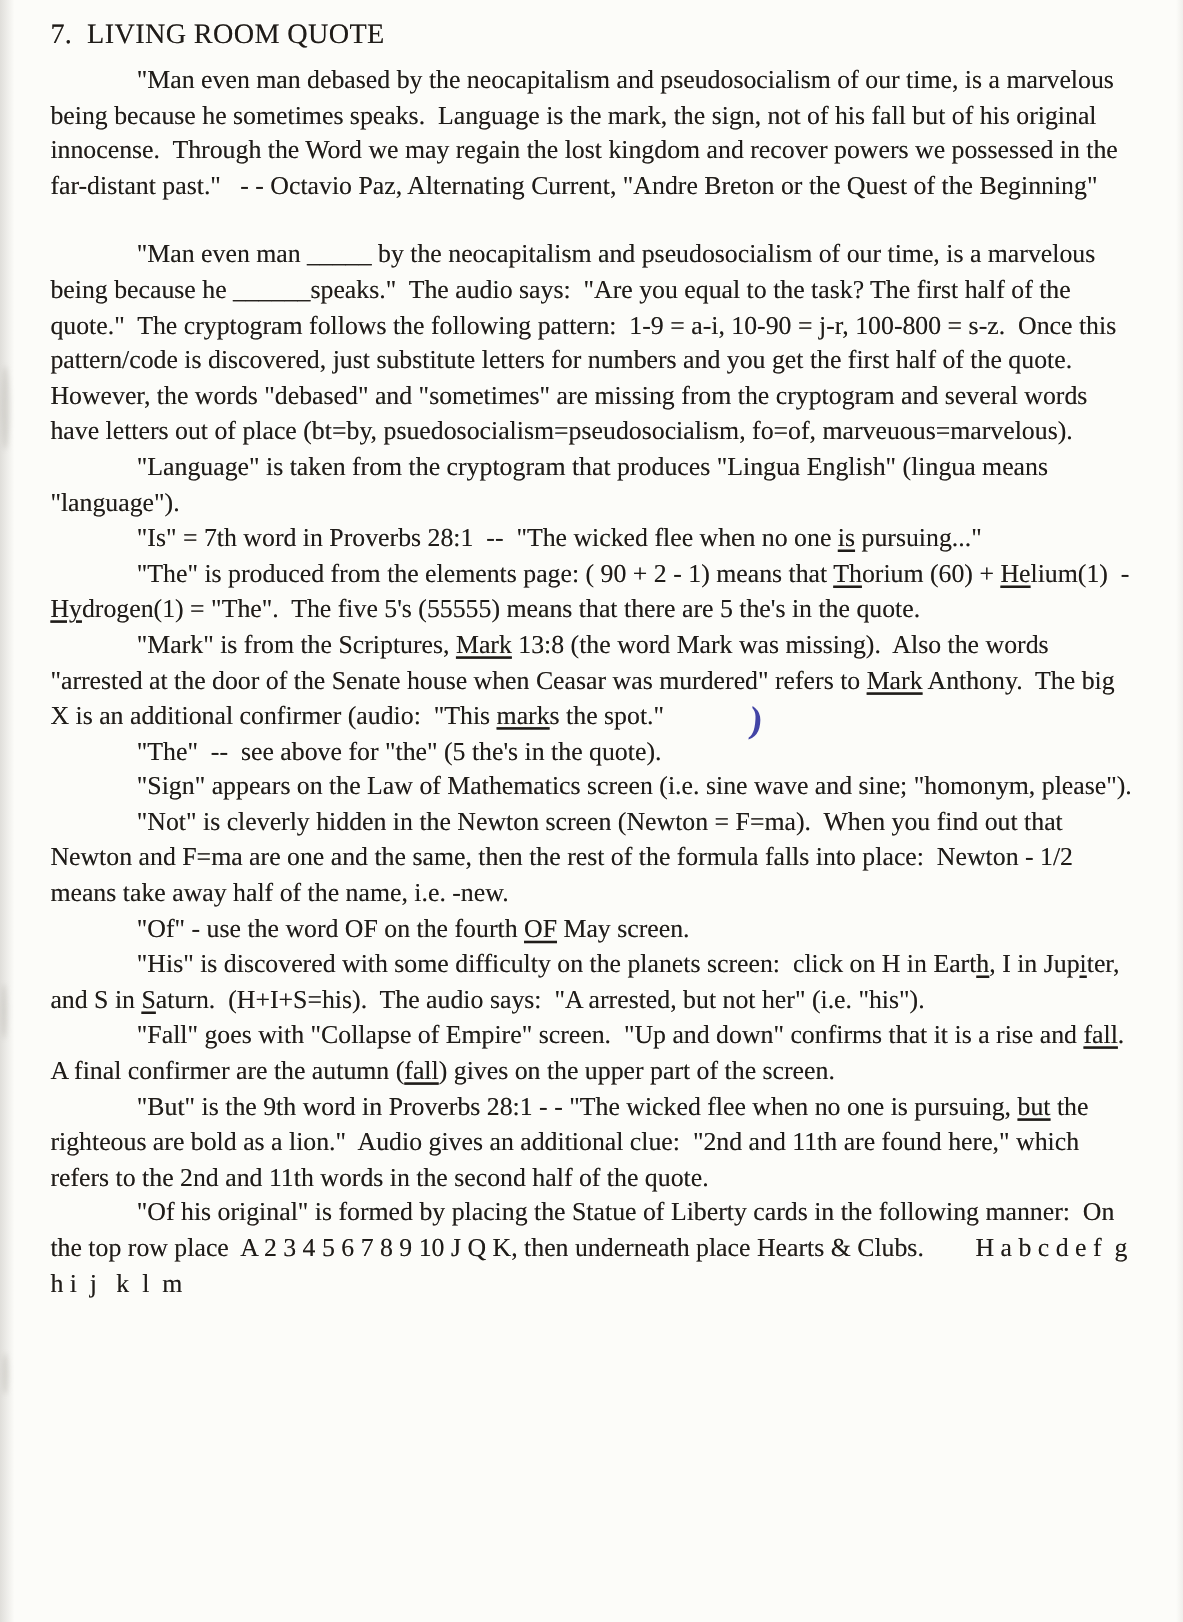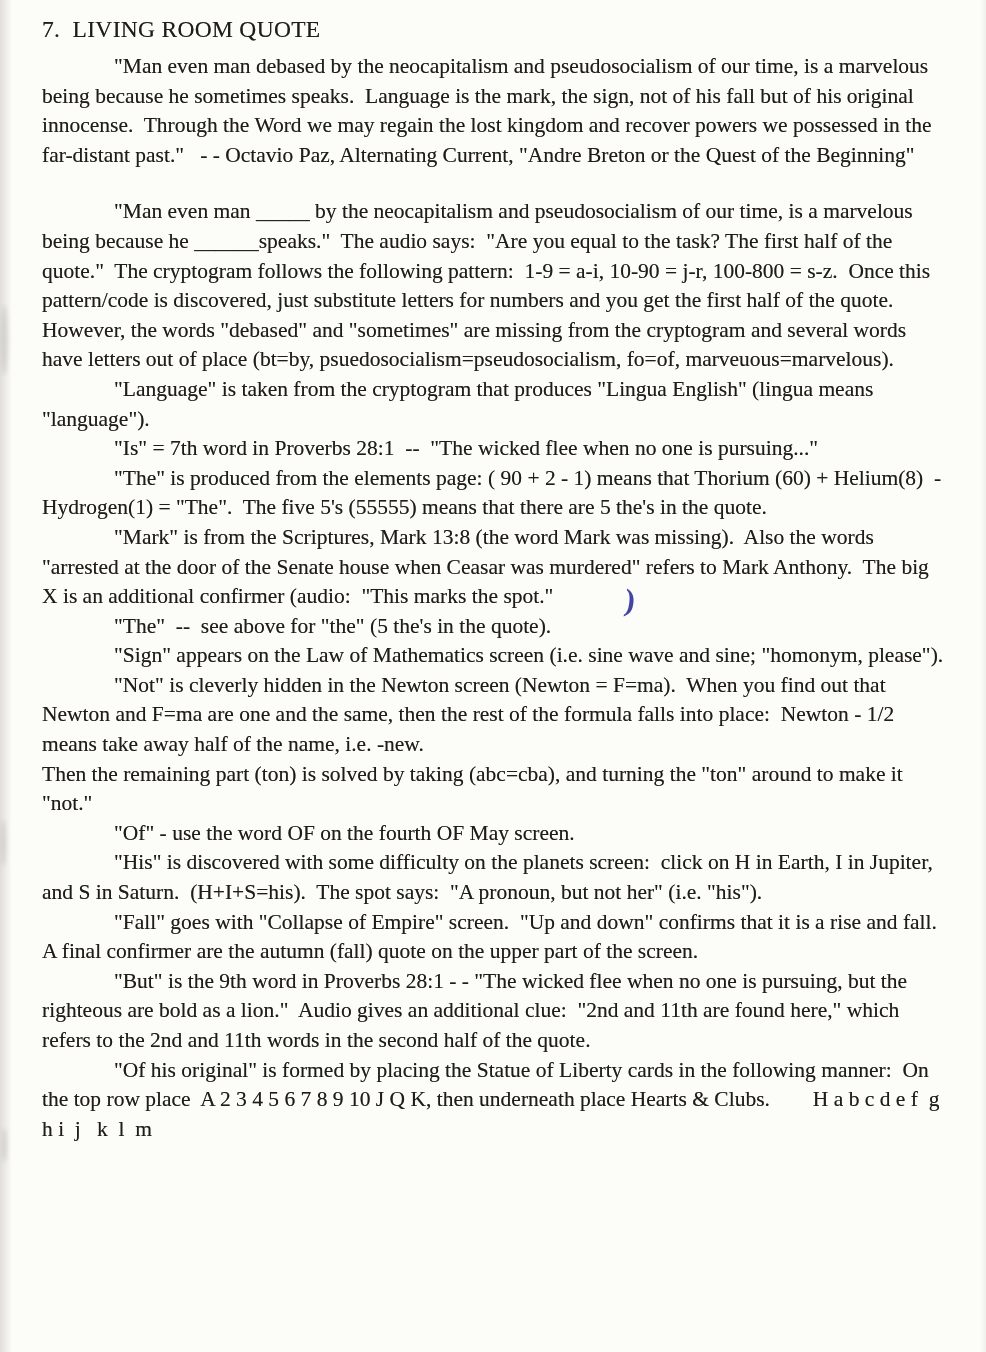--- a/index.html
+++ b/index.html
@@ -62,20 +62,21 @@
     margin: 0;
     white-space: pre-wrap;
   }
   p.para.indent {
     text-indent: 72px;
   }
   p.para.gap-before {
     margin-top: 27px;
   }
   .u {
+    text-decoration: underline;
     text-decoration-thickness: 1.6px;
     text-underline-offset: 3px;
   }
   .ink {
     color: var(--ink);
     font-size: 1.45em;
     font-weight: 600;
     display: inline-block;
     transform: rotate(7deg);
     line-height: 0;
@@ -89,25 +90,24 @@
 <div class="page">
   <div class="smudge" style="left:1px; top:305px; width:7px; height:70px;"></div>
   <div class="smudge" style="left:1px; top:820px; width:5px; height:46px;"></div>
   <div class="smudge" style="left:2px; top:1128px; width:5px; height:34px;"></div>
   <h1 class="heading">7.  LIVING ROOM QUOTE</h1>
   <div id="doc-body">
       <p class="para indent"><span class="">"Man even man debased by the neocapitalism and pseudosocialism of our time, is a marvelous being because he sometimes speaks.  Language is the mark, the sign, not of his fall but of his original innocense.  Through the Word we may regain the lost kingdom and recover powers we possessed in the far-distant past."   - - Octavio Paz, Alternating Current, "Andre Breton or the Quest of the Beginning"</span></p>
       <p class="para indent gap-before"><span class="">"Man even man _____ by the neocapitalism and pseudosocialism of our time, is a marvelous being because he ______speaks."  The audio says:  "Are you equal to the task? The first half of the quote."  The cryptogram follows the following pattern:  1-9 = a-i, 10-90 = j-r, 100-800 = s-z.  Once this pattern/code is discovered, just substitute letters for numbers and you get the first half of the quote.  However, the words "debased" and "sometimes" are missing from the cryptogram and several words have letters out of place (bt=by, psuedosocialism=pseudosocialism, fo=of, marveuous=marvelous).</span></p>
       <p class="para indent"><span class="">"Language" is taken from the cryptogram that produces "Lingua English" (lingua means "language").</span></p>
       <p class="para indent"><span class="">"Is" = 7th word in Proverbs 28:1  --  "The wicked flee when no one </span><span class="u">is</span><span class=""> pursuing..."</span></p>
-      <p class="para indent"><span class="">"The" is produced from the elements page: ( 90 + 2 - 1) means that </span><span class="u">Th</span><span class="">orium (60) + </span><span class="u">He</span><span class="">lium(8)  - </span><span class="u">Hy</span><span class="">drogen(1) = "The".  The five 5's (55555) means that there are 5 the's in the quote.</span></p>
+      <p class="para indent"><span class="">"The" is produced from the elements page: ( 90 + 2 - 1) means that </span><span class="u">Th</span><span class="">orium (60) + </span><span class="u">He</span><span class="">lium(1)  - </span><span class="u">Hy</span><span class="">drogen(1) = "The".  The five 5's (55555) means that there are 5 the's in the quote.</span></p>
       <p class="para indent"><span class="">"Mark" is from the Scriptures, </span><span class="u">Mark</span><span class=""> 13:8 (the word Mark was missing).  Also the words "arrested at the door of the Senate house when Ceasar was murdered" refers to </span><span class="u">Mark</span><span class=""> Anthony.  The big X is an additional confirmer (audio:  "This </span><span class="u">mark</span><span class="">s the spot."</span><span class="ink">)</span></p>
       <p class="para indent"><span class="">"The"  --  see above for "the" (5 the's in the quote).</span></p>
       <p class="para indent"><span class="">"Sign" appears on the Law of Mathematics screen (i.e. sine wave and sine; "homonym, please").</span></p>
       <p class="para indent"><span class="">"Not" is cleverly hidden in the Newton screen (Newton = F=ma).  When you find out that Newton and F=ma are one and the same, then the rest of the formula falls into place:  Newton - 1/2 means take away half of the name, i.e. -new.</span></p>
-      <p class="para"><span class="">Then the remaining part (ton) is solved by taking (abc=cba), and turning the "ton" around to make it "not."</span></p>
       <p class="para indent"><span class="">"Of" - use the word OF on the fourth </span><span class="u">OF</span><span class=""> May screen.</span></p>
-      <p class="para indent"><span class="">"His" is discovered with some difficulty on the planets screen:  click on H in Eart</span><span class="u">h</span><span class="">, I in Jup</span><span class="u">i</span><span class="">ter, and S in </span><span class="u">S</span><span class="">aturn.  (H+I+S=his).  The spot says:  "A pronoun, but not her" (i.e. "his").</span></p>
-      <p class="para indent"><span class="">"Fall" goes with "Collapse of Empire" screen.  "Up and down" confirms that it is a rise and </span><span class="u">fall</span><span class="">.  A final confirmer are the autumn (</span><span class="u">fall</span><span class="">) quote on the upper part of the screen.</span></p>
+      <p class="para indent"><span class="">"His" is discovered with some difficulty on the planets screen:  click on H in Eart</span><span class="u">h</span><span class="">, I in Jup</span><span class="u">i</span><span class="">ter, and S in </span><span class="u">S</span><span class="">aturn.  (H+I+S=his).  The audio says:  "A arrested, but not her" (i.e. "his").</span></p>
+      <p class="para indent"><span class="">"Fall" goes with "Collapse of Empire" screen.  "Up and down" confirms that it is a rise and </span><span class="u">fall</span><span class="">.  A final confirmer are the autumn (</span><span class="u">fall</span><span class="">) gives on the upper part of the screen.</span></p>
       <p class="para indent"><span class="">"But" is the 9th word in Proverbs 28:1 - - "The wicked flee when no one is pursuing, </span><span class="u">but</span><span class=""> the righteous are bold as a lion."  Audio gives an additional clue:  "2nd and 11th are found here," which refers to the 2nd and 11th words in the second half of the quote.</span></p>
       <p class="para indent"><span class="">"Of his original" is formed by placing the Statue of Liberty cards in the following manner:  On the top row place  A 2 3 4 5 6 7 8 9 10 J Q K, then underneath place Hearts &amp; Clubs.        H a b c d e f  g h i  j   k  l  m</span></p>
     </div>
 </div>
 
 </body></html>

